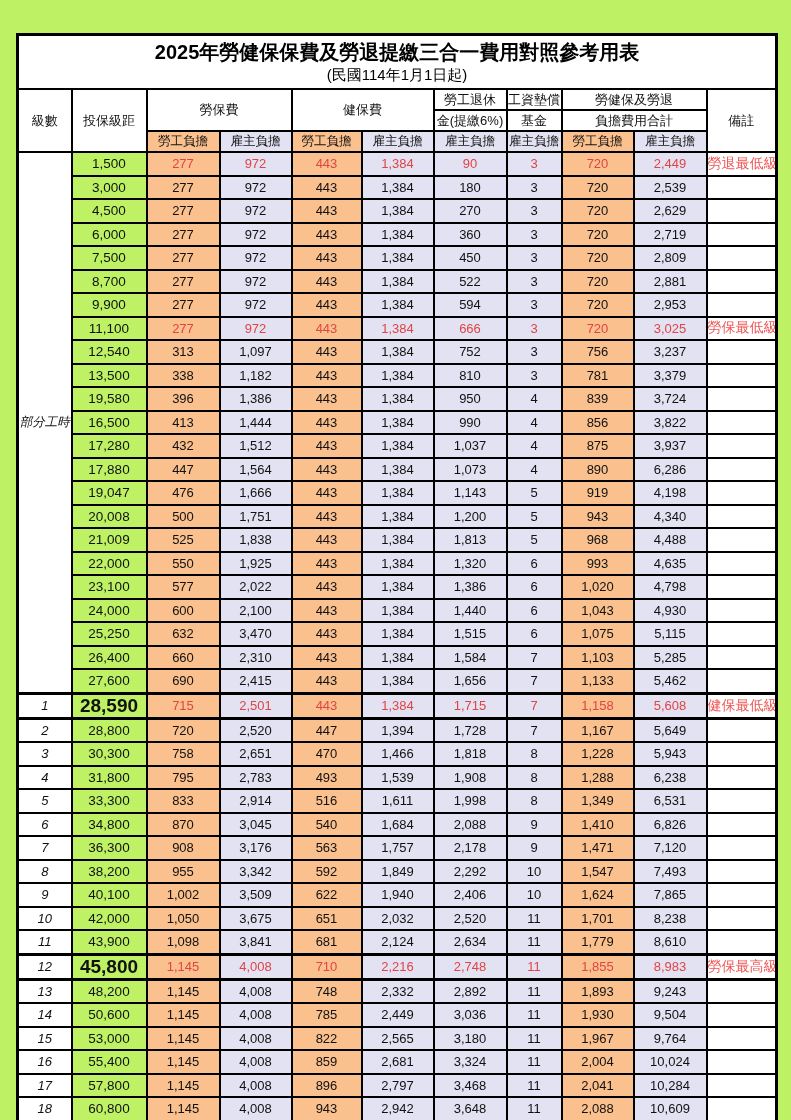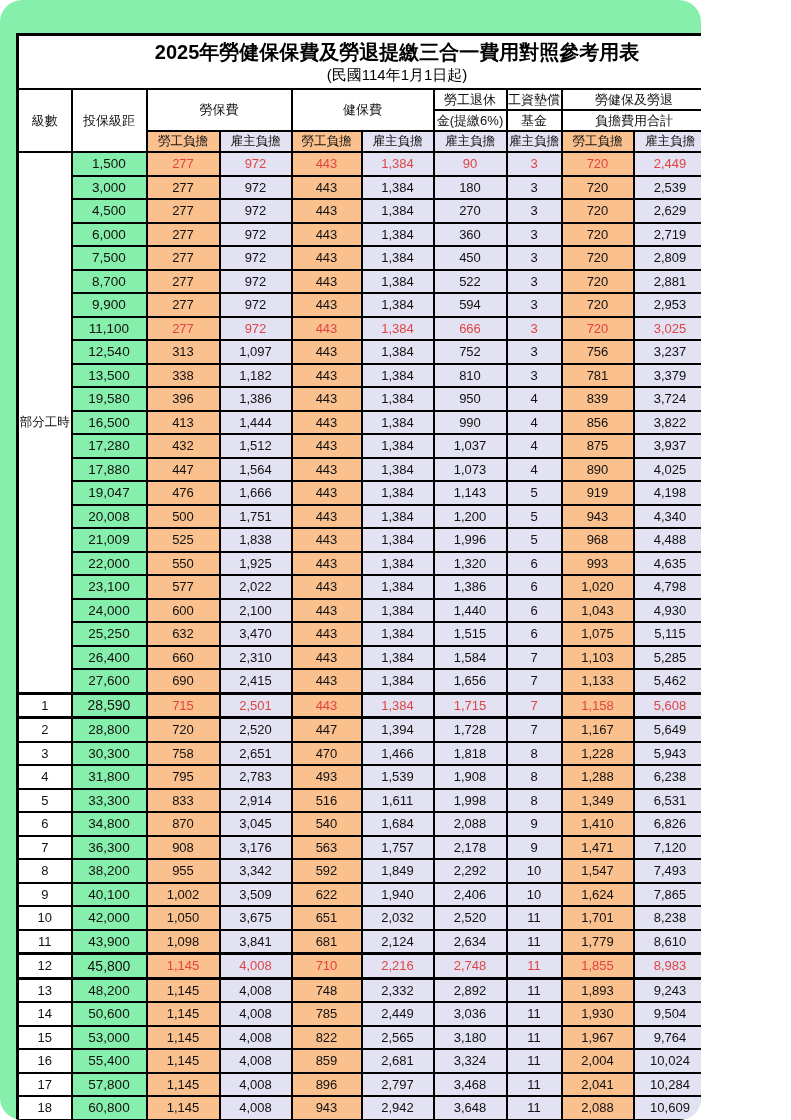--- a/index.html
+++ b/index.html
@@ -1,36 +1,36 @@
 <!DOCTYPE html>
 <html><head>
 <meta charset="utf-8">
 <style>
   html,body{margin:0;padding:0;}
   body{width:791px;height:1120px;background:#ffffff;font-family:"Liberation Sans",sans-serif;}
-  .sheet{position:relative;width:701px;height:1120px;background:#86efac;overflow:hidden;border-radius:22px;}
+  .sheet{position:relative;width:791px;height:1120px;background:#bef264;overflow:hidden;}
   table.main{position:absolute;left:16px;top:33px;width:759px;border-collapse:collapse;table-layout:fixed;border:3px solid #000;}
   td{border:2px solid #000;text-align:center;vertical-align:middle;padding:0;overflow:hidden;white-space:nowrap;color:#111;}
   
   .title-cell{height:52px;background:#fff;}
   .title-main{font-size:20px;font-weight:bold;color:#000;line-height:26px;}
   .title-sub{font-size:15px;font-weight:normal;color:#000;line-height:20px;}
   
   .hrow td{height:19px;font-size:13px;background:#fff;}
   .subhrow td{height:19px;font-size:12.5px;}
   .c-emp{background:#FAC08E;}
   .c-er{background:#E2E2F2;}
   
   tbody td{height:21.5px;font-size:13px;}
   tbody td.bracket{font-size:13.5px;}
-  tbody td.level-cell{font-size:13px;background:#fff;}
+  tbody td.level-cell{font-size:13px;background:#fff;font-style:italic;}
   tbody td.group-label{font-size:12.5px;letter-spacing:0;}
   tbody td.note{font-size:14px;color:#F05555;background:#fff;}
   tr.red-row td.val{color:#E04444;}
-  tr.bold-bracket td.bracket{font-weight:normal;font-size:14px;}
+  tr.bold-bracket td.bracket{font-weight:bold;font-size:19px;}
   tr.sep td{border-top-width:3px;border-bottom-width:3px;}
 </style>
 </head>
 <body>
 
 <div class="sheet">
   <table class="main">
     <colgroup>
       <col style="width:54px">
         <col style="width:75px">
@@ -237,21 +237,21 @@
         </tr>
         <tr>
           <td class="bracket">17,880</td>
           <td class="c-emp val">447</td>
           <td class="c-er val">1,564</td>
           <td class="c-emp val">443</td>
           <td class="c-er val">1,384</td>
           <td class="c-er val">1,073</td>
           <td class="c-er val">4</td>
           <td class="c-emp val">890</td>
-          <td class="c-er val">4,025</td>
+          <td class="c-er val">6,286</td>
           <td class="note"></td>
         </tr>
         <tr>
           <td class="bracket">19,047</td>
           <td class="c-emp val">476</td>
           <td class="c-er val">1,666</td>
           <td class="c-emp val">443</td>
           <td class="c-er val">1,384</td>
           <td class="c-er val">1,143</td>
           <td class="c-er val">5</td>
@@ -270,21 +270,21 @@
           <td class="c-emp val">943</td>
           <td class="c-er val">4,340</td>
           <td class="note"></td>
         </tr>
         <tr>
           <td class="bracket">21,009</td>
           <td class="c-emp val">525</td>
           <td class="c-er val">1,838</td>
           <td class="c-emp val">443</td>
           <td class="c-er val">1,384</td>
-          <td class="c-er val">1,996</td>
+          <td class="c-er val">1,813</td>
           <td class="c-er val">5</td>
           <td class="c-emp val">968</td>
           <td class="c-er val">4,488</td>
           <td class="note"></td>
         </tr>
         <tr>
           <td class="bracket">22,000</td>
           <td class="c-emp val">550</td>
           <td class="c-er val">1,925</td>
           <td class="c-emp val">443</td>

